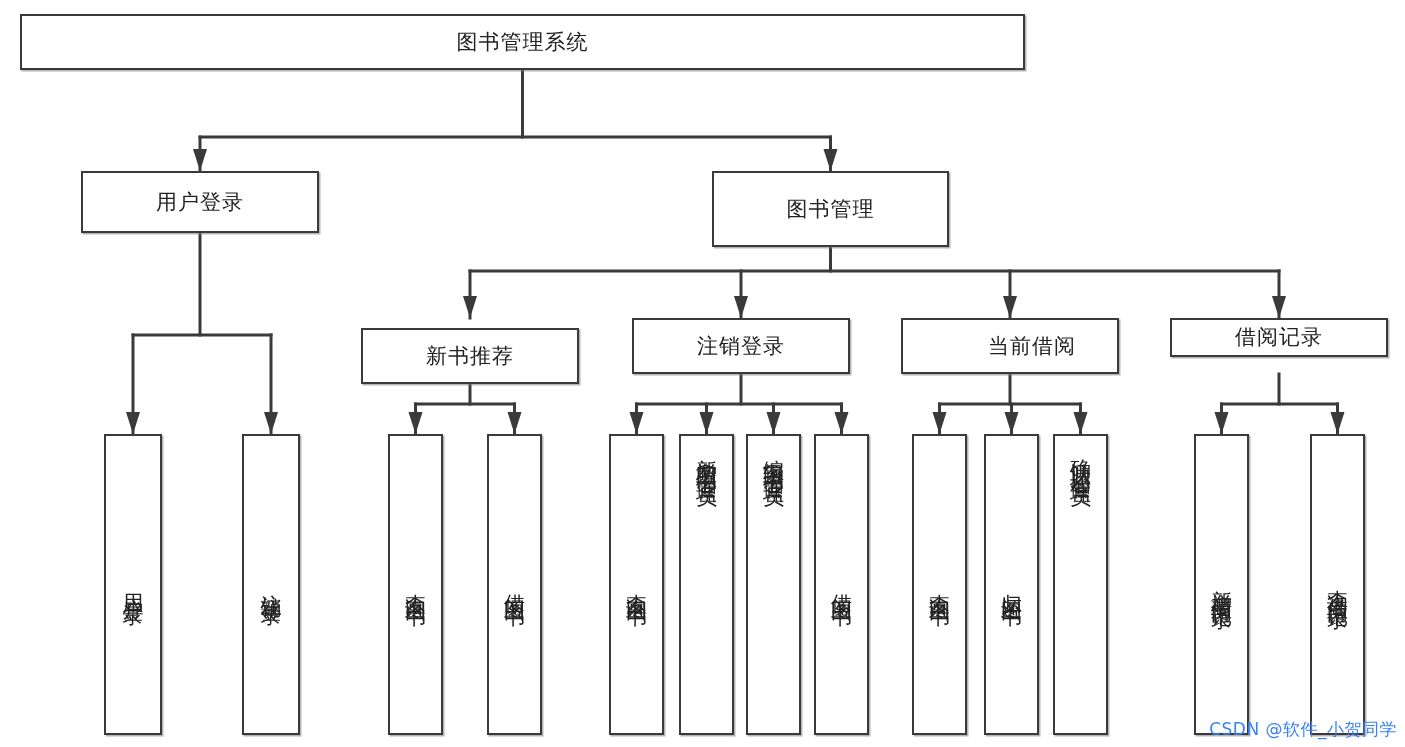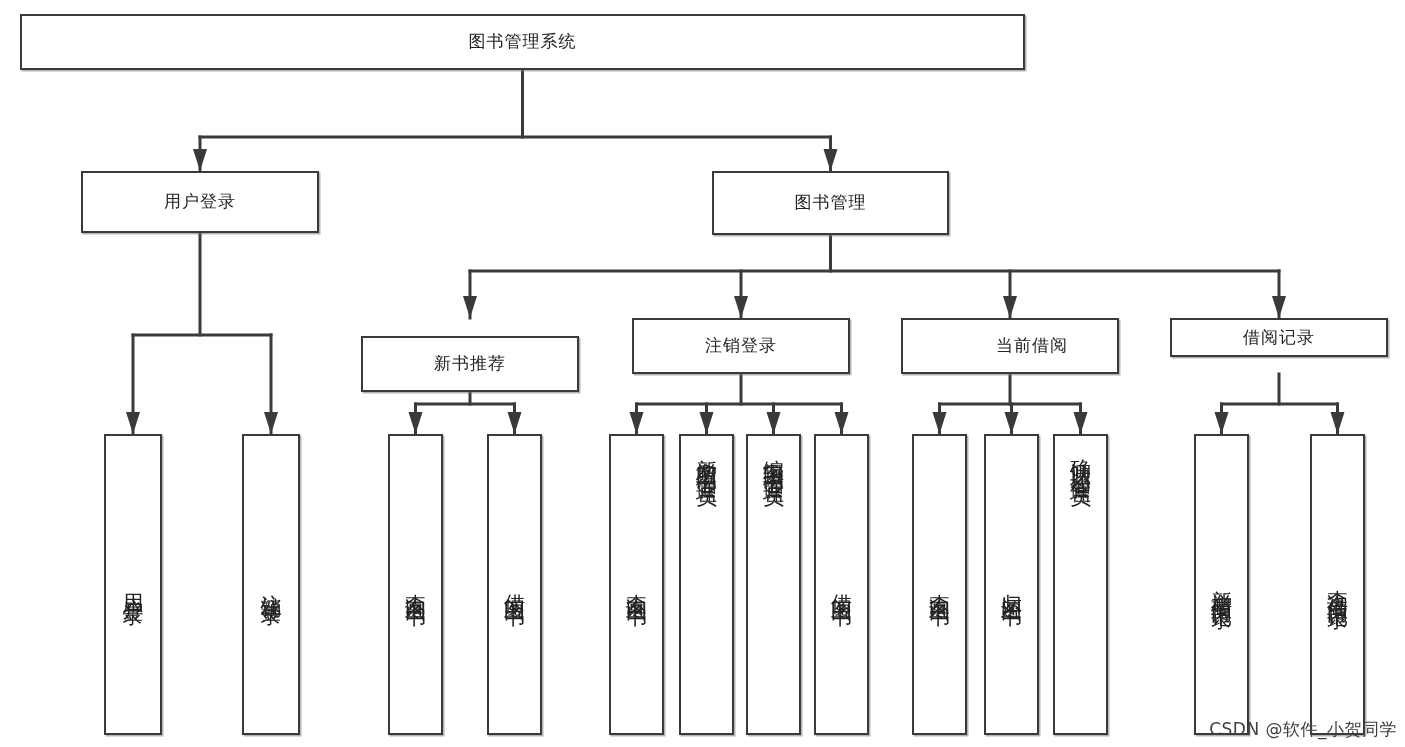--- a/index.html
+++ b/index.html
@@ -30,21 +30,21 @@
     position: absolute;
     box-sizing: border-box;
     background: #ffffff;
     border: 2px solid #3a3a3a;
     display: flex;
     align-items: center;
     justify-content: center;
     box-shadow: 1.5px 1.5px 0 rgba(120,120,120,0.55);
   }
   .node-label {
-    font-size: 17px;
+    font-size: 21px;
     color: #222222;
     letter-spacing: 1px;
     line-height: 1.15;
     white-space: nowrap;
     text-align: center;
   }
   .node.leaf .node-label {
     writing-mode: vertical-rl;
     text-orientation: upright;
     letter-spacing: 4px;
@@ -58,21 +58,21 @@
   }
   .node.leaf.centered {
     align-items: center;
     padding-top: 0;
   }
   #watermark {
     position: absolute;
     right: 8px;
     bottom: 6px;
     font-size: 17px;
-    color: #404040;
+    color: #3b82f6;
     letter-spacing: 0.5px;
     white-space: nowrap;
     text-align: center;
   }
 </style>
 </head>
 <body>
 
 <div id="diagram-root">
 
@@ -131,24 +131,24 @@
       <polygon points="1330.5,412 1344.5,412 1337.5,434" fill="#3a3a3a"></polygon>
     </svg>
 
   <div id="nodes-layer">
       <div class="node" style="left: 20px; top: 14px; width: 1005px; height: 56px;">
         <span class="node-label">图书管理系统</span>
       </div>
       <div class="node" style="left: 81px; top: 171px; width: 238px; height: 62px;">
         <span class="node-label">用户登录</span>
       </div>
-      <div class="node" style="left: 712px; top: 171px; width: 237px; height: 64px;">
+      <div class="node" style="left: 712px; top: 171px; width: 237px; height: 76px;">
         <span class="node-label">图书管理</span>
       </div>
-      <div class="node" style="left: 361px; top: 336px; width: 218px; height: 56px;">
+      <div class="node" style="left: 361px; top: 328px; width: 218px; height: 56px;">
         <span class="node-label">新书推荐</span>
       </div>
       <div class="node" style="left: 632px; top: 318px; width: 218px; height: 56px;">
         <span class="node-label">注销登录</span>
       </div>
       <div class="node" style="left: 901px; top: 318px; width: 218px; height: 56px; padding-left: 44px;">
         <span class="node-label">当前借阅</span>
       </div>
       <div class="node" style="left: 1170px; top: 318px; width: 218px; height: 39px;">
         <span class="node-label">借阅记录</span>

